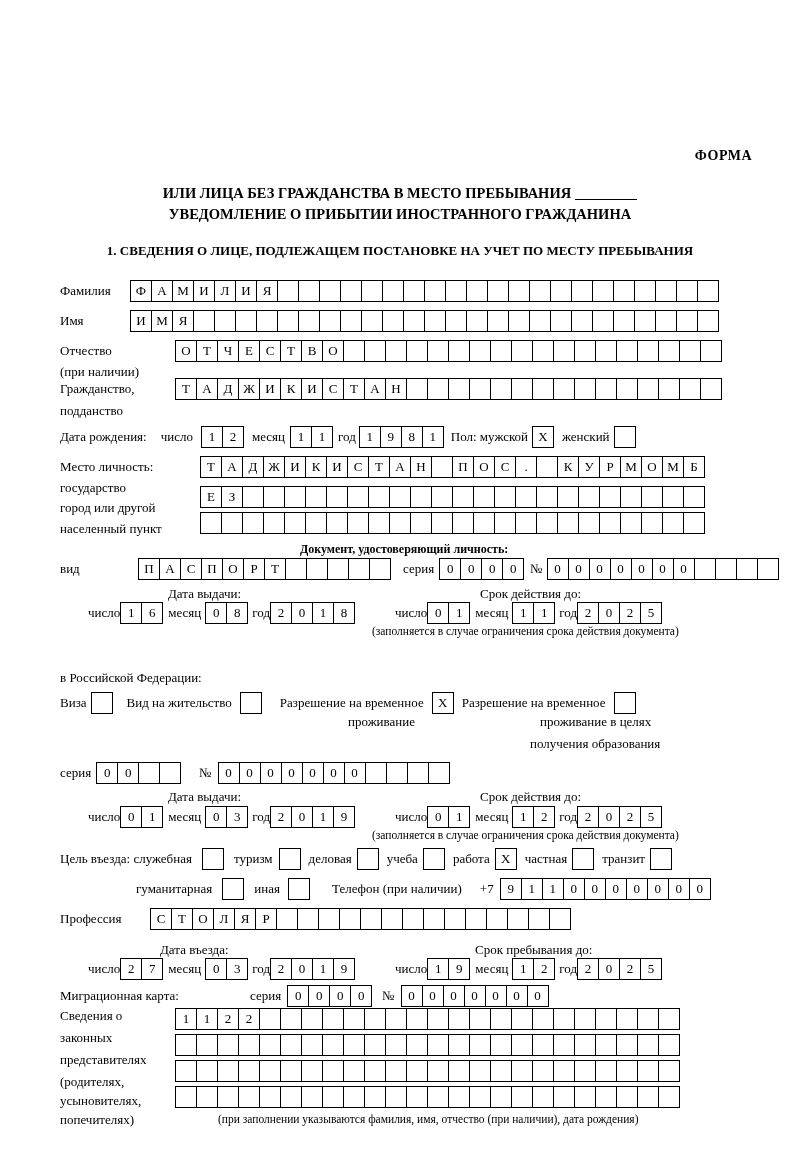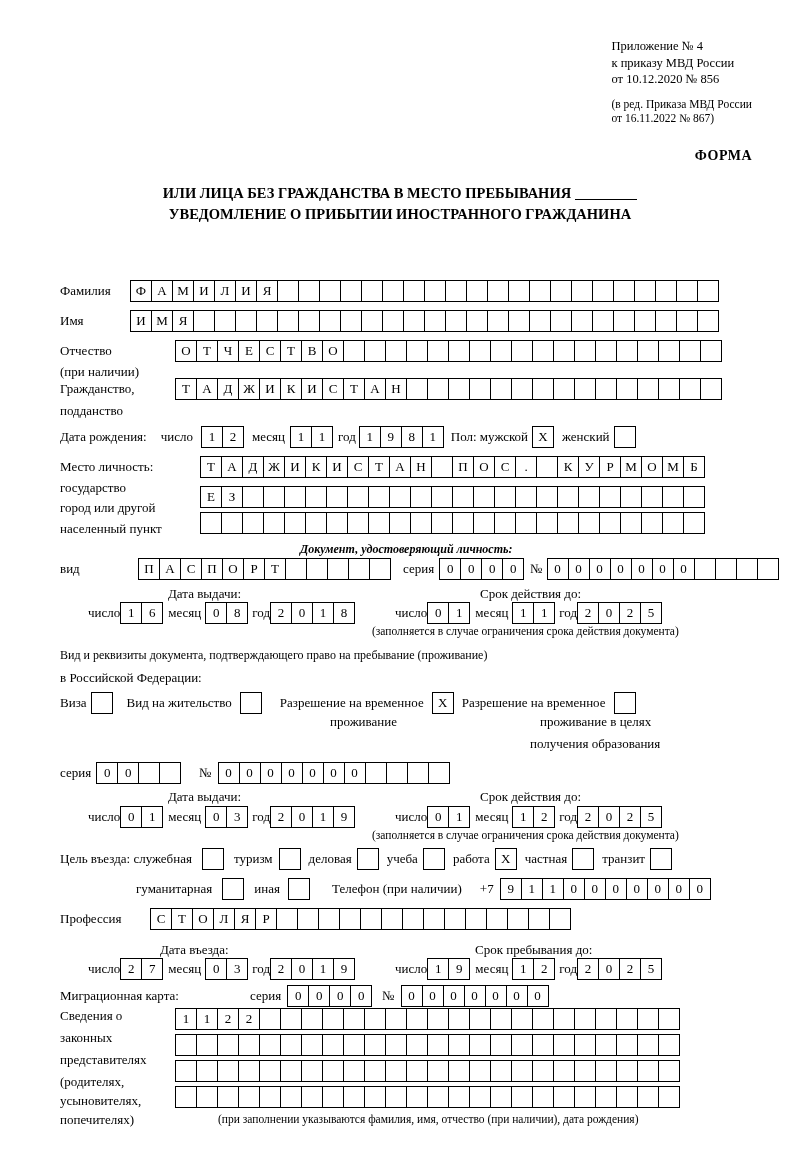--- a/index.html
+++ b/index.html
@@ -7,48 +7,42 @@
   .page{position:relative;width:800px;height:1163px;padding:0;box-sizing:border-box;}
   .hdr{position:absolute;right:48px;top:38px;text-align:left;font-size:12.5px;line-height:1.32;}
   .hdr .l2{margin-top:9px;font-size:11.5px;line-height:1.3;}
   .forma{position:absolute;right:48px;top:148px;font-weight:bold;font-size:14px;letter-spacing:.5px;}
   .title{position:absolute;left:0;right:0;top:183px;text-align:center;font-weight:bold;font-size:14.5px;line-height:1.45;}
   .title .ln{display:inline-block;border-bottom:1px solid #000;width:62px;vertical-align:-2px;margin-left:4px;}
   .sect{position:absolute;left:0;right:0;top:243px;text-align:center;font-weight:bold;font-size:13px;}
   .row{position:absolute;display:flex;align-items:center;}
   .lbl{font-size:13px;white-space:nowrap;}
   .sm{font-size:12px;}
-  .bold{font-weight:bold;font-style:italic;}
+  .bold{font-weight:bold;}
   .cells{display:flex;}
   .c{width:22px;height:22px;border:1px solid #000;margin-left:-1px;display:flex;align-items:center;justify-content:center;font-size:13px;font-family:"Liberation Serif",serif;box-sizing:border-box;}
   .c:first-child{margin-left:0;}
   .box{width:22px;height:22px;border:1px solid #000;display:inline-flex;align-items:center;justify-content:center;font-size:13px;box-sizing:border-box;}
   .gap{width:8px;}
   .note{font-size:11.5px;}
 </style>
 </head>
 <body>
 
 <div class="page">
 
-  <div class="hdr">
-    <div>Приложение № 4</div>
-    <div>к приказу МВД России</div>
-    <div>от 10.12.2020 № 856</div>
-    <div class="l2">(в ред. Приказа МВД России</div>
-    <div class="l2" style="margin-top:0">от 16.11.2022 № 867)</div>
-  </div>
 
   <div class="forma">ФОРМА</div>
 
   <div class="title">
     <div><span>ИЛИ ЛИЦА БЕЗ ГРАЖДАНСТВА В МЕСТО ПРЕБЫВАНИЯ</span><span class="ln"></span></div>
     <div>УВЕДОМЛЕНИЕ О ПРИБЫТИИ ИНОСТРАННОГО ГРАЖДАНИНА</div>
   </div>
 
+  <div class="sect">1. СВЕДЕНИЯ О ЛИЦЕ, ПОДЛЕЖАЩЕМ ПОСТАНОВКЕ НА УЧЕТ ПО МЕСТУ ПРЕБЫВАНИЯ</div>
 
   <div class="row" style="left:60px;top:280px;">
     <div class="lbl" style="width:70px">Фамилия</div>
     <div class="cells" id="surname-cells">
         <div class="c">Ф</div>
         <div class="c">А</div>
         <div class="c">М</div>
         <div class="c">И</div>
         <div class="c">Л</div>
         <div class="c">И</div>
@@ -386,41 +380,40 @@
     <div class="lbl">год</div>
     <div class="cells" id="id-vy">
         <div class="c">2</div>
         <div class="c">0</div>
         <div class="c">2</div>
         <div class="c">5</div>
       </div>
   </div>
   <div class="note" style="position:absolute;left:372px;top:625px;">(заполняется в случае ограничения срока действия документа)</div>
 
-  <div class="lbl sm" style="position:absolute;left:60px;top:648px;">Вид и реквизиты документа, подтверждающего право на пребывание (проживание)</div>
   <div class="lbl" style="position:absolute;left:60px;top:670px;">в Российской Федерации:</div>
 
   <div class="row" style="left:60px;top:692px;">
     <div class="lbl">Виза</div>
     <div class="gap" style="width:4px"></div>
     <div class="box"></div>
     <div class="gap" style="width:14px"></div>
     <div class="lbl">Вид на жительство</div>
     <div class="gap" style="width:8px"></div>
     <div class="box"></div>
     <div class="gap" style="width:18px"></div>
     <div class="lbl">Разрешение на временное</div>
     <div class="gap" style="width:8px"></div>
     <div class="box">X</div>
     <div class="gap" style="width:8px"></div>
     <div class="lbl">Разрешение на временное</div>
     <div class="gap" style="width:8px"></div>
     <div class="box"></div>
   </div>
-  <div class="lbl" style="position:absolute;left:330px;top:714px;text-align:right;">проживание</div>
+  <div class="lbl" style="position:absolute;left:348px;top:714px;text-align:right;">проживание</div>
   <div class="lbl" style="position:absolute;left:540px;top:714px;">проживание в целях</div>
   <div class="lbl" style="position:absolute;left:530px;top:736px;">получения образования</div>
 
   <div class="row" style="left:60px;top:762px;">
     <div class="lbl">серия</div>
     <div class="gap" style="width:5px"></div>
     <div class="cells" id="pser">
         <div class="c">0</div>
         <div class="c">0</div>
         <div class="c"></div>

